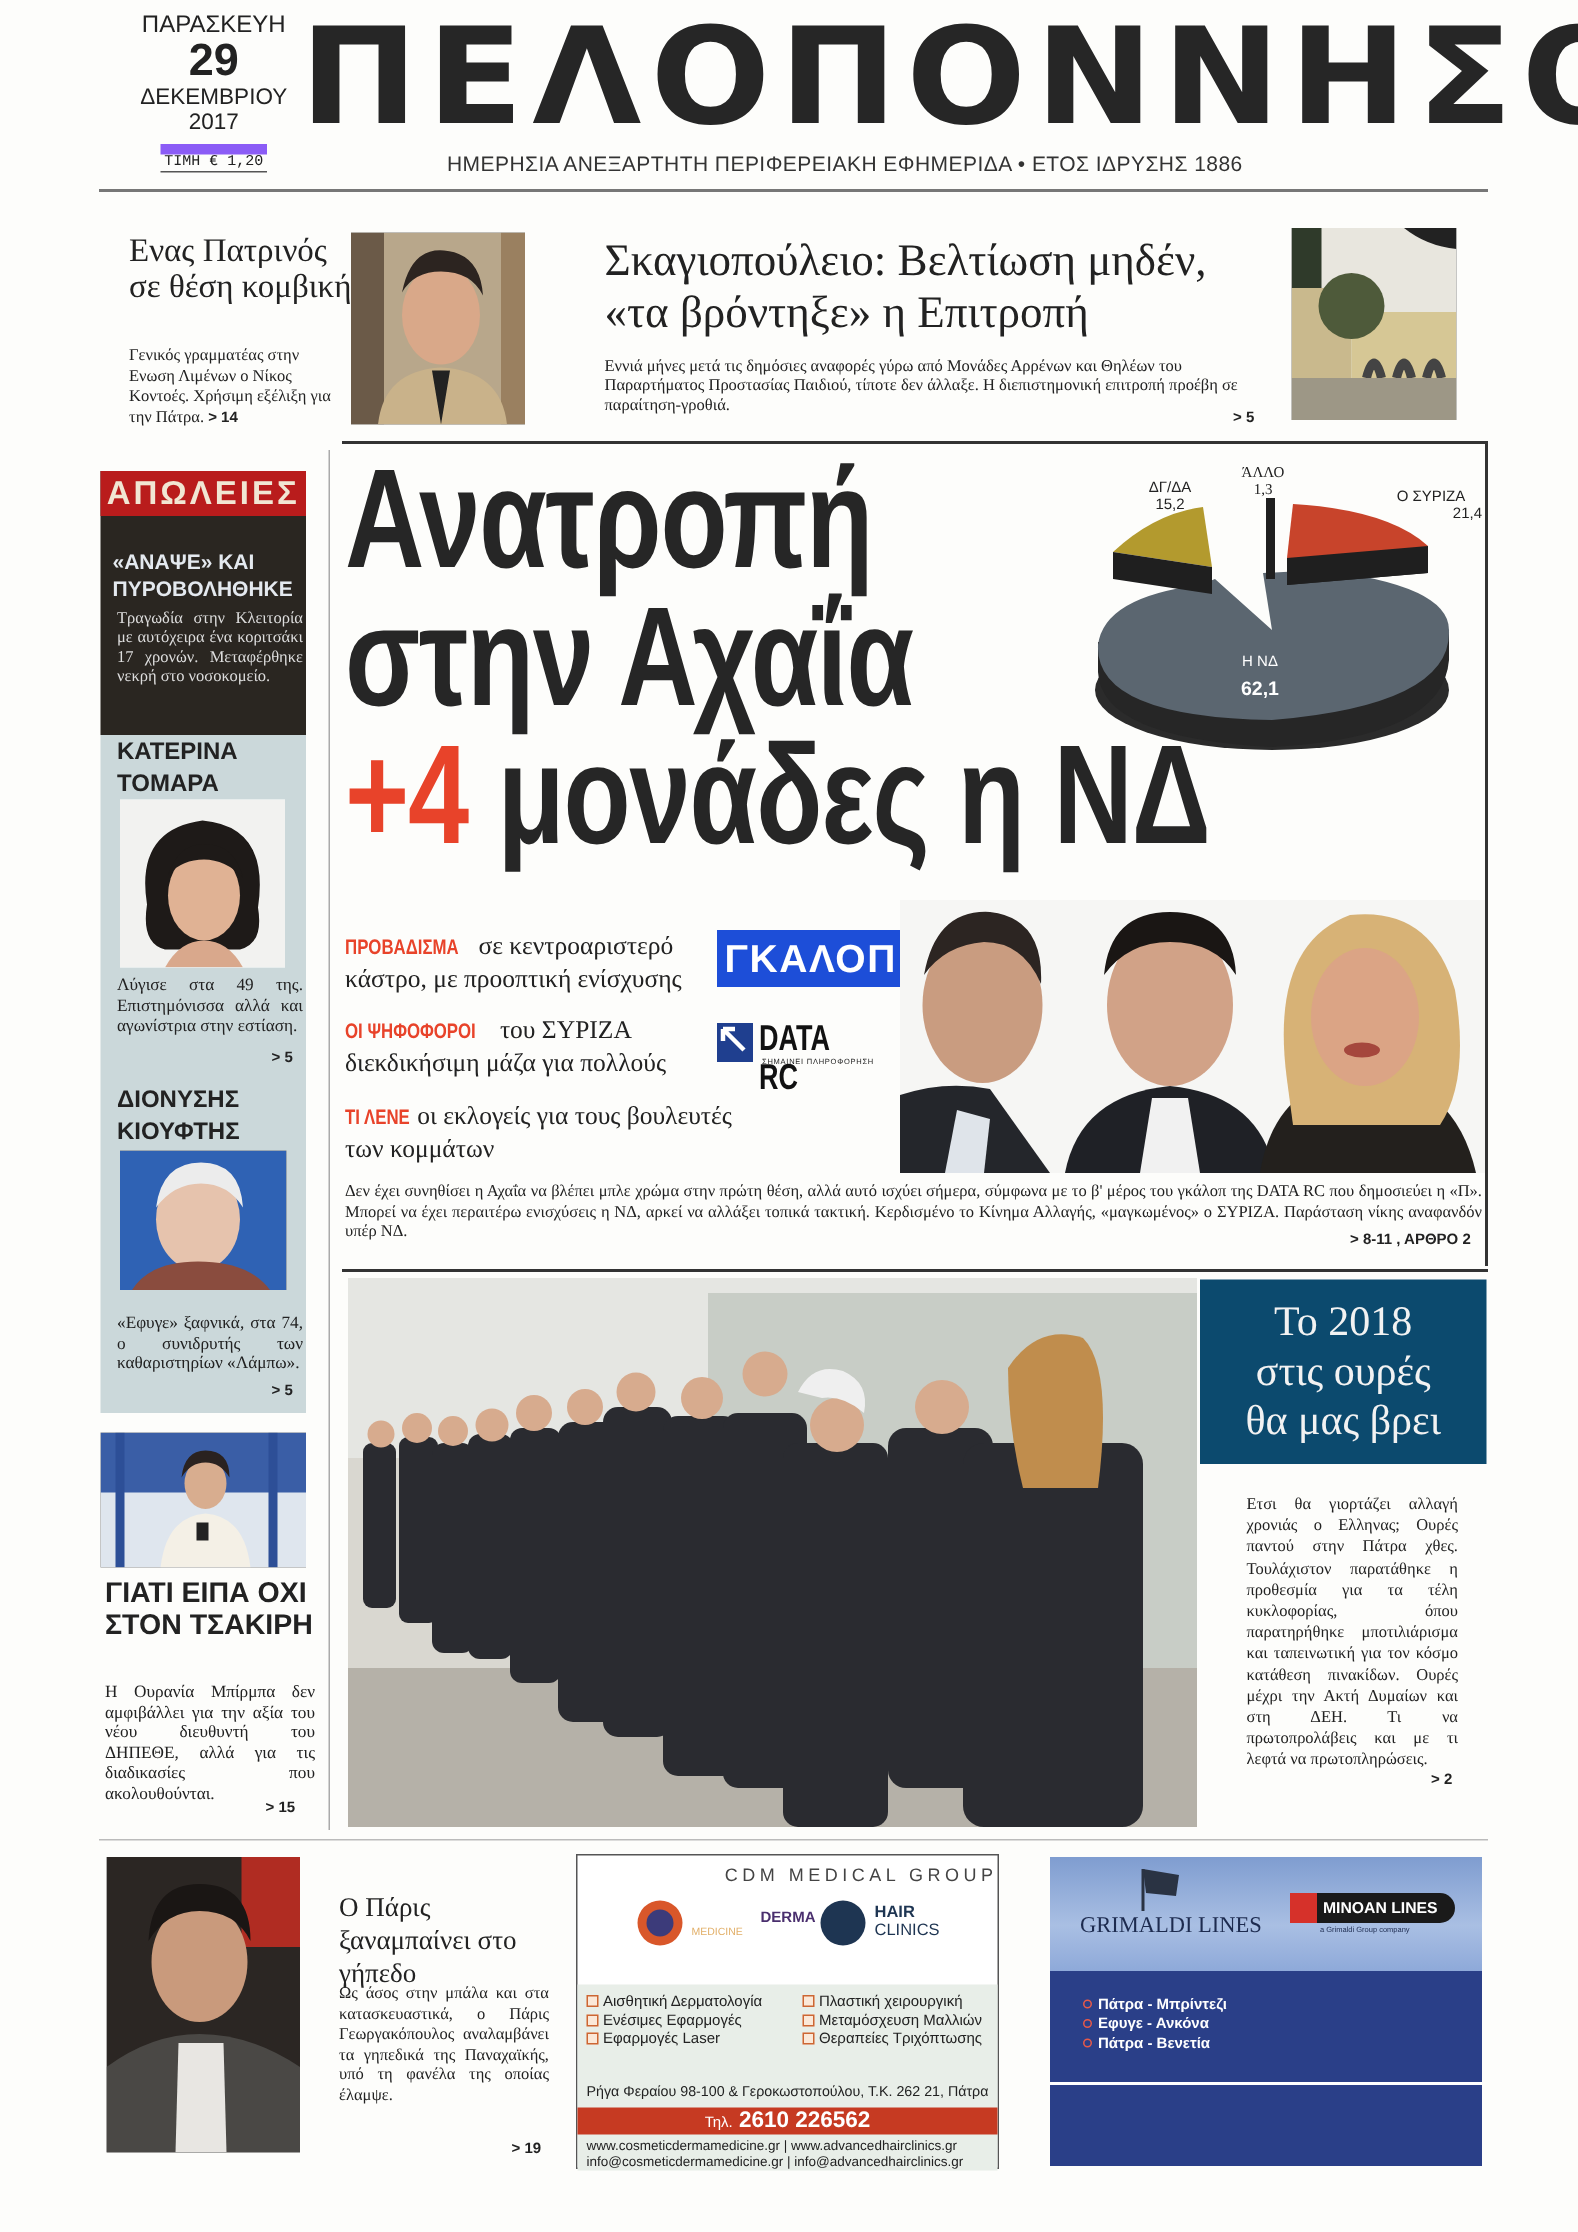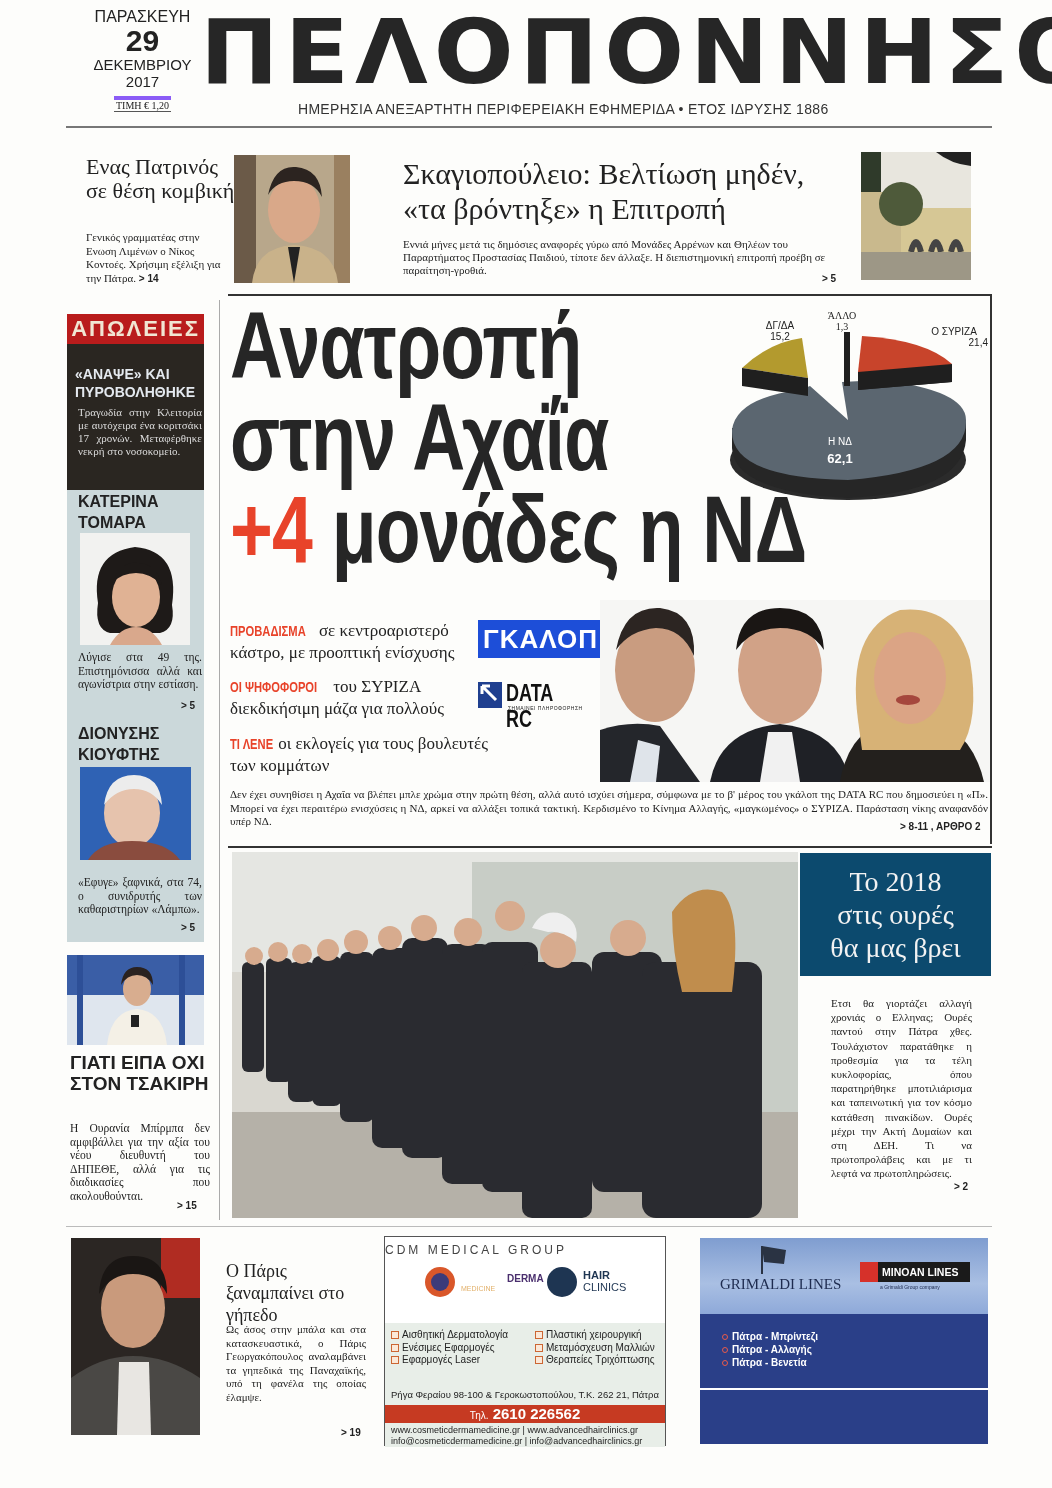--- a/index.html
+++ b/index.html
@@ -5,21 +5,21 @@
   * { box-sizing: border-box; margin: 0; padding: 0; }
   html, body { width: 1052px; height: 1488px; background: #fdfdfb; overflow: hidden; }
   body { position: relative; font-family: "Liberation Serif", serif; color: #222; }
   .abs { position: absolute; }
 
   
   #date-block { left: 75px; top: 8px; width: 135px; text-align: center; }
   #date-block .day { font-family: "Liberation Sans", sans-serif; font-size: 16px; color: #222; letter-spacing: 0; }
   #date-block .num { font-family: "Liberation Sans", sans-serif; font-size: 30px; font-weight: bold; line-height: 30px; }
   #date-block .month { font-family: "Liberation Sans", sans-serif; font-size: 15px; }
-  #date-block .price { font-family: Liberation Serif, serif; font-size: 10px; margin-top: 6px; display: inline-block; border-top: 4px solid #8b5cf6; border-bottom: 1px solid #555; padding: 0 2px; }
+  #date-block .price { font-family: Liberation Mono, monospace; font-size: 10px; margin-top: 6px; display: inline-block; border-top: 7px solid #8b5cf6; border-bottom: 1px solid #555; padding: 0 2px; }
   #logo { left: 200px; top: 10px; width: 800px; height: 90px; font-family: "DejaVu Sans", sans-serif; font-weight: bold; font-size: 94px; line-height: 90px; letter-spacing: 6px; color: #262626; transform: scaleY(0.95); transform-origin: top left; }
   #tagline { left: 298px; top: 101px; font-family: "Liberation Sans", sans-serif; font-size: 14px; color: #333; letter-spacing: 0.3px; }
   #rule-top { left: 66px; top: 126px; width: 926px; height: 2px; background: #777; }
 
   
   .photo { background: #888; overflow: hidden; }
   .photo svg { width: 100%; height: 100%; display: block; }
   #story1-title { left: 86px; top: 155px; width: 150px; font-size: 22px; line-height: 24px; color: #222; }
   #story1-body { left: 86px; top: 231px; width: 146px; font-size: 11px; line-height: 13.5px; }
   .ref { font-family: "Liberation Sans", sans-serif; font-weight: bold; font-size: 10px; }
@@ -84,33 +84,33 @@
   #queue-ref { left: 954px; top: 1181px; }
 
   
   #bottom-rule { left: 66px; top: 1226px; width: 926px; height: 1px; background: #bbb; }
   #paris-photo { left: 71px; top: 1238px; width: 129px; height: 197px; }
   #paris-title { left: 226px; top: 1260px; width: 140px; font-size: 18px; line-height: 22px; color: #222; }
   #paris-body { left: 226px; top: 1323px; width: 140px; font-size: 11px; line-height: 13.5px; text-align: justify; }
   #paris-ref { left: 341px; top: 1427px; }
 
   #cdm-ad { left: 384px; top: 1236px; width: 282px; height: 210px; border: 1px solid #555; background: #fff; }
-  #cdm-title { left: 0; top: 6px; width: 100%; text-align: left; font-family: "Liberation Sans", sans-serif; font-size: 12px; letter-spacing: 3px; color: #444; }
+  #cdm-title { left: 0; top: 6px; width: 100%; text-align: right; font-family: "Liberation Sans", sans-serif; font-size: 12px; letter-spacing: 3px; color: #444; }
   #cdm-list { left: 0; top: 86px; width: 100%; height: 124px; background: #e8eee8; }
   .cdm-item { font-family: "Liberation Sans", sans-serif; font-size: 10px; line-height: 12.5px; color: #222; }
   .cdm-check { display: inline-block; width: 8px; height: 8px; border: 1px solid #c63; margin-right: 3px; vertical-align: -1px; background: #fbe8d8; }
   #cdm-address { left: 0; top: 152px; width: 100%; text-align: center; font-family: "Liberation Sans", sans-serif; font-size: 9.5px; color: #222; }
   #cdm-phone-bar { left: 0; top: 168px; width: 100%; height: 18px; background: #c63a22; color: #fff; text-align: center; font-family: "Liberation Sans", sans-serif; font-size: 15px; font-weight: bold; line-height: 18px; }
   #cdm-phone-bar .lbl { font-weight: normal; font-size: 10px; }
   #cdm-links { left: 6px; top: 188px; width: 270px; font-family: "Liberation Sans", sans-serif; font-size: 9px; line-height: 11px; color: #222; }
 
   #minoan-ad { left: 700px; top: 1238px; width: 288px; height: 206px; background: #2a3f88; overflow: hidden; }
   #minoan-sky { left: 0; top: 0; width: 100%; height: 76px; background: linear-gradient(180deg, #7f9dd0, #a9bfe3 60%, #8ea9d9); }
   #grimaldi { left: 20px; top: 38px; font-family: "Liberation Serif", serif; font-size: 15px; color: #1d2b4f; letter-spacing: 0; }
-  #minoan-logo { left: 160px; top: 24px; width: 110px; height: 20px; background: #1a1a1a; color: #fff; font-family: "Liberation Sans", sans-serif; font-weight: bold; font-size: 10.5px; line-height: 20px; padding-left: 22px; }
+  #minoan-logo { left: 160px; top: 24px; width: 110px; height: 20px; background: #1a1a1a; color: #fff; font-family: "Liberation Sans", sans-serif; font-weight: bold; font-size: 10.5px; line-height: 20px; padding-left: 22px; border-radius: 10px; }
   #minoan-logo::before { content: ""; position: absolute; left: 0; top: 0; width: 18px; height: 20px; background: #d6312a; }
   .route { font-family: "Liberation Sans", sans-serif; font-weight: bold; font-size: 10px; color: #fff; line-height: 13px; }
   .route-dot { display: inline-block; width: 6px; height: 6px; border: 1.5px solid #e85a4a; border-radius: 50%; margin-right: 4px; }
   #minoan-routes { left: 22px; top: 92px; }
   #minoan-divider { left: 0; top: 150px; width: 100%; height: 2px; background: #fff; }
   #minoan-contact { left: 22px; top: 156px; font-family: "Liberation Sans", sans-serif; font-size: 9.5px; line-height: 12.5px; color: #e9eef9; }
 </style>
 </head>
 <body>
 
@@ -398,17 +398,17 @@
   <div id="minoan-sky" class="abs"></div>
   <svg class="abs" style="left:58px; top:6px;" width="30" height="30" viewBox="0 0 30 30">
     <path d="M4 2 L28 6 L26 20 L6 18Z" fill="#2a3343"></path>
     <line x1="4" y1="2" x2="4" y2="30" stroke="#2a3343" stroke-width="2"></line>
   </svg>
   <div id="grimaldi" class="abs">GRIMALDI LINES</div>
   <div id="minoan-logo" class="abs">MINOAN LINES</div>
   <div class="abs" style="left:180px; top:46px; font-family:'Liberation Sans',sans-serif; font-size:5px; color:#1d2b4f;">a Grimaldi Group company</div>
   <div id="minoan-routes" class="abs">
     <div class="route"><span class="route-dot"></span><span>Πάτρα - Μπρίντεζι</span></div>
-    <div class="route"><span class="route-dot"></span><span>Πάτρα - Αλλαγής</span></div>
+    <div class="route"><span class="route-dot"></span><span>Εφυγε - Ανκόνα</span></div>
     <div class="route"><span class="route-dot"></span><span>Πάτρα - Βενετία</span></div>
   </div>
   <div id="minoan-divider" class="abs"></div>
 </div>
 
 </body></html>

